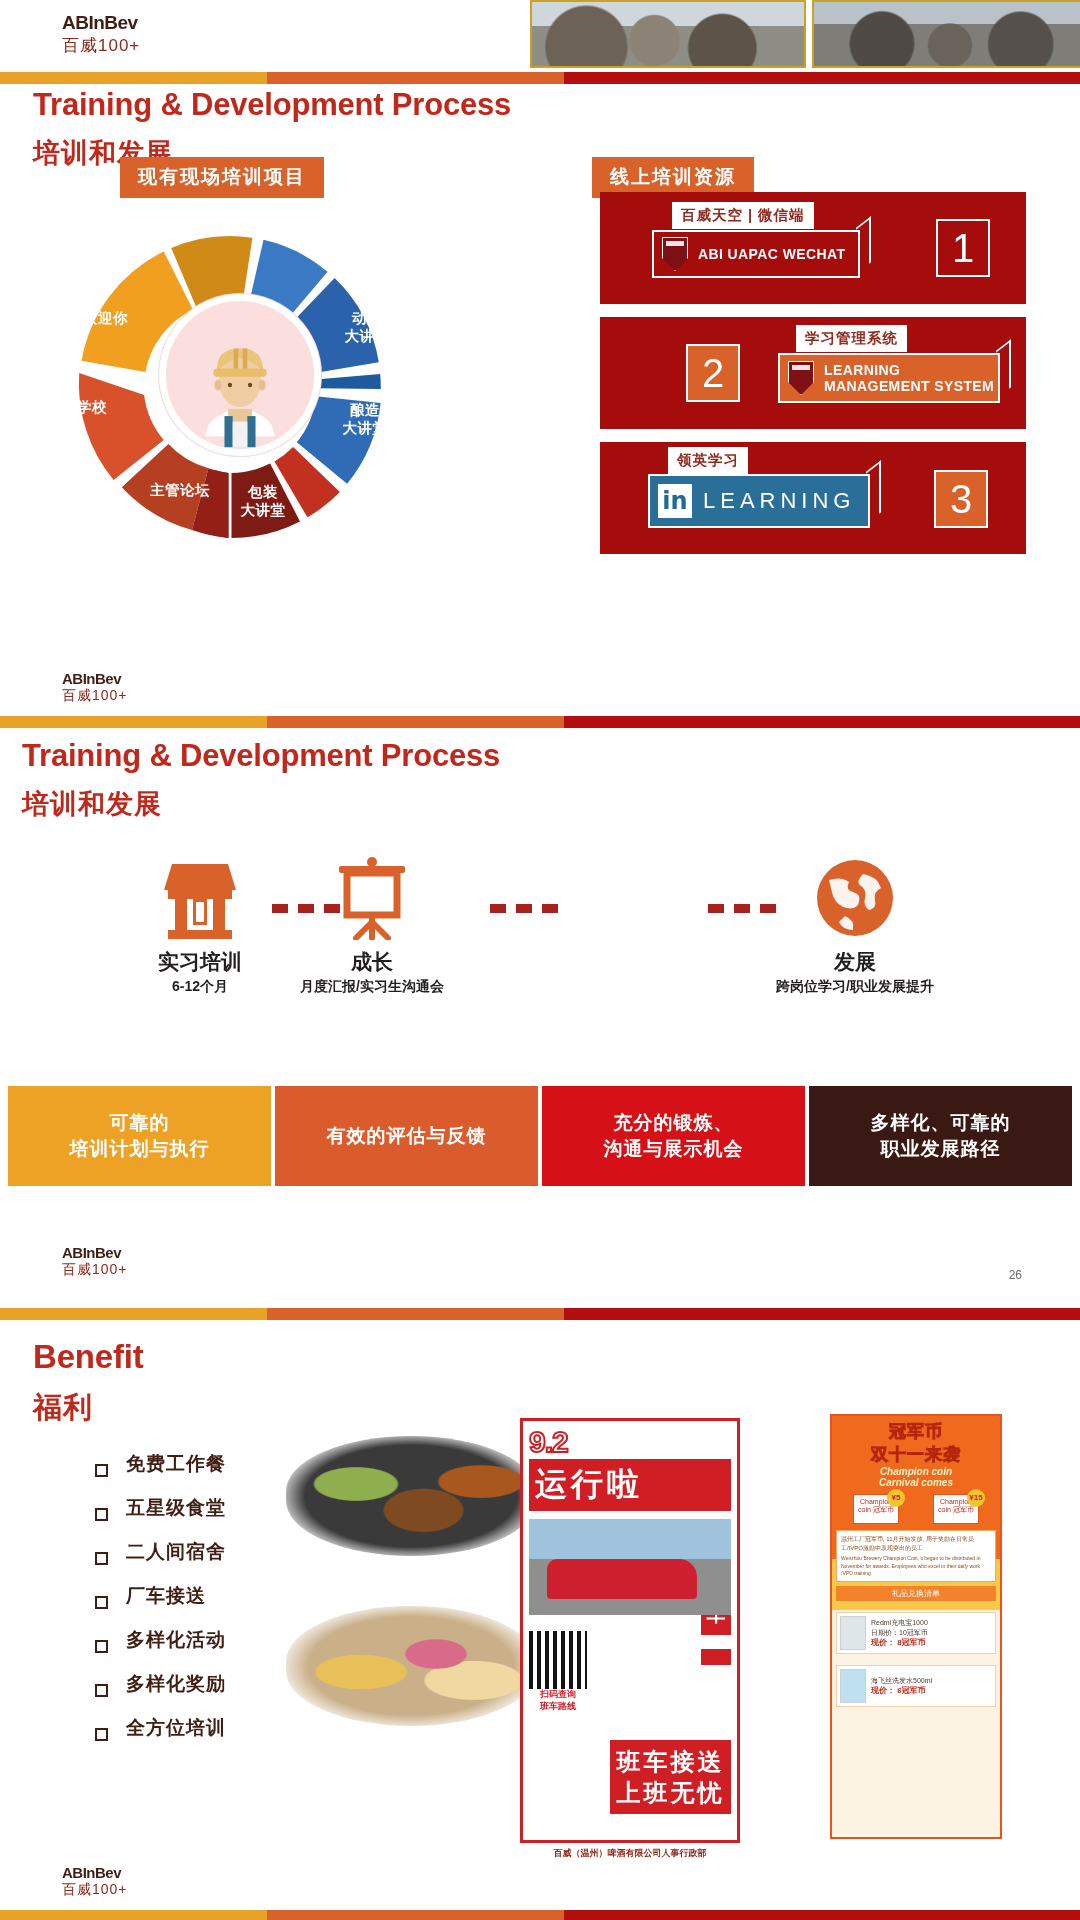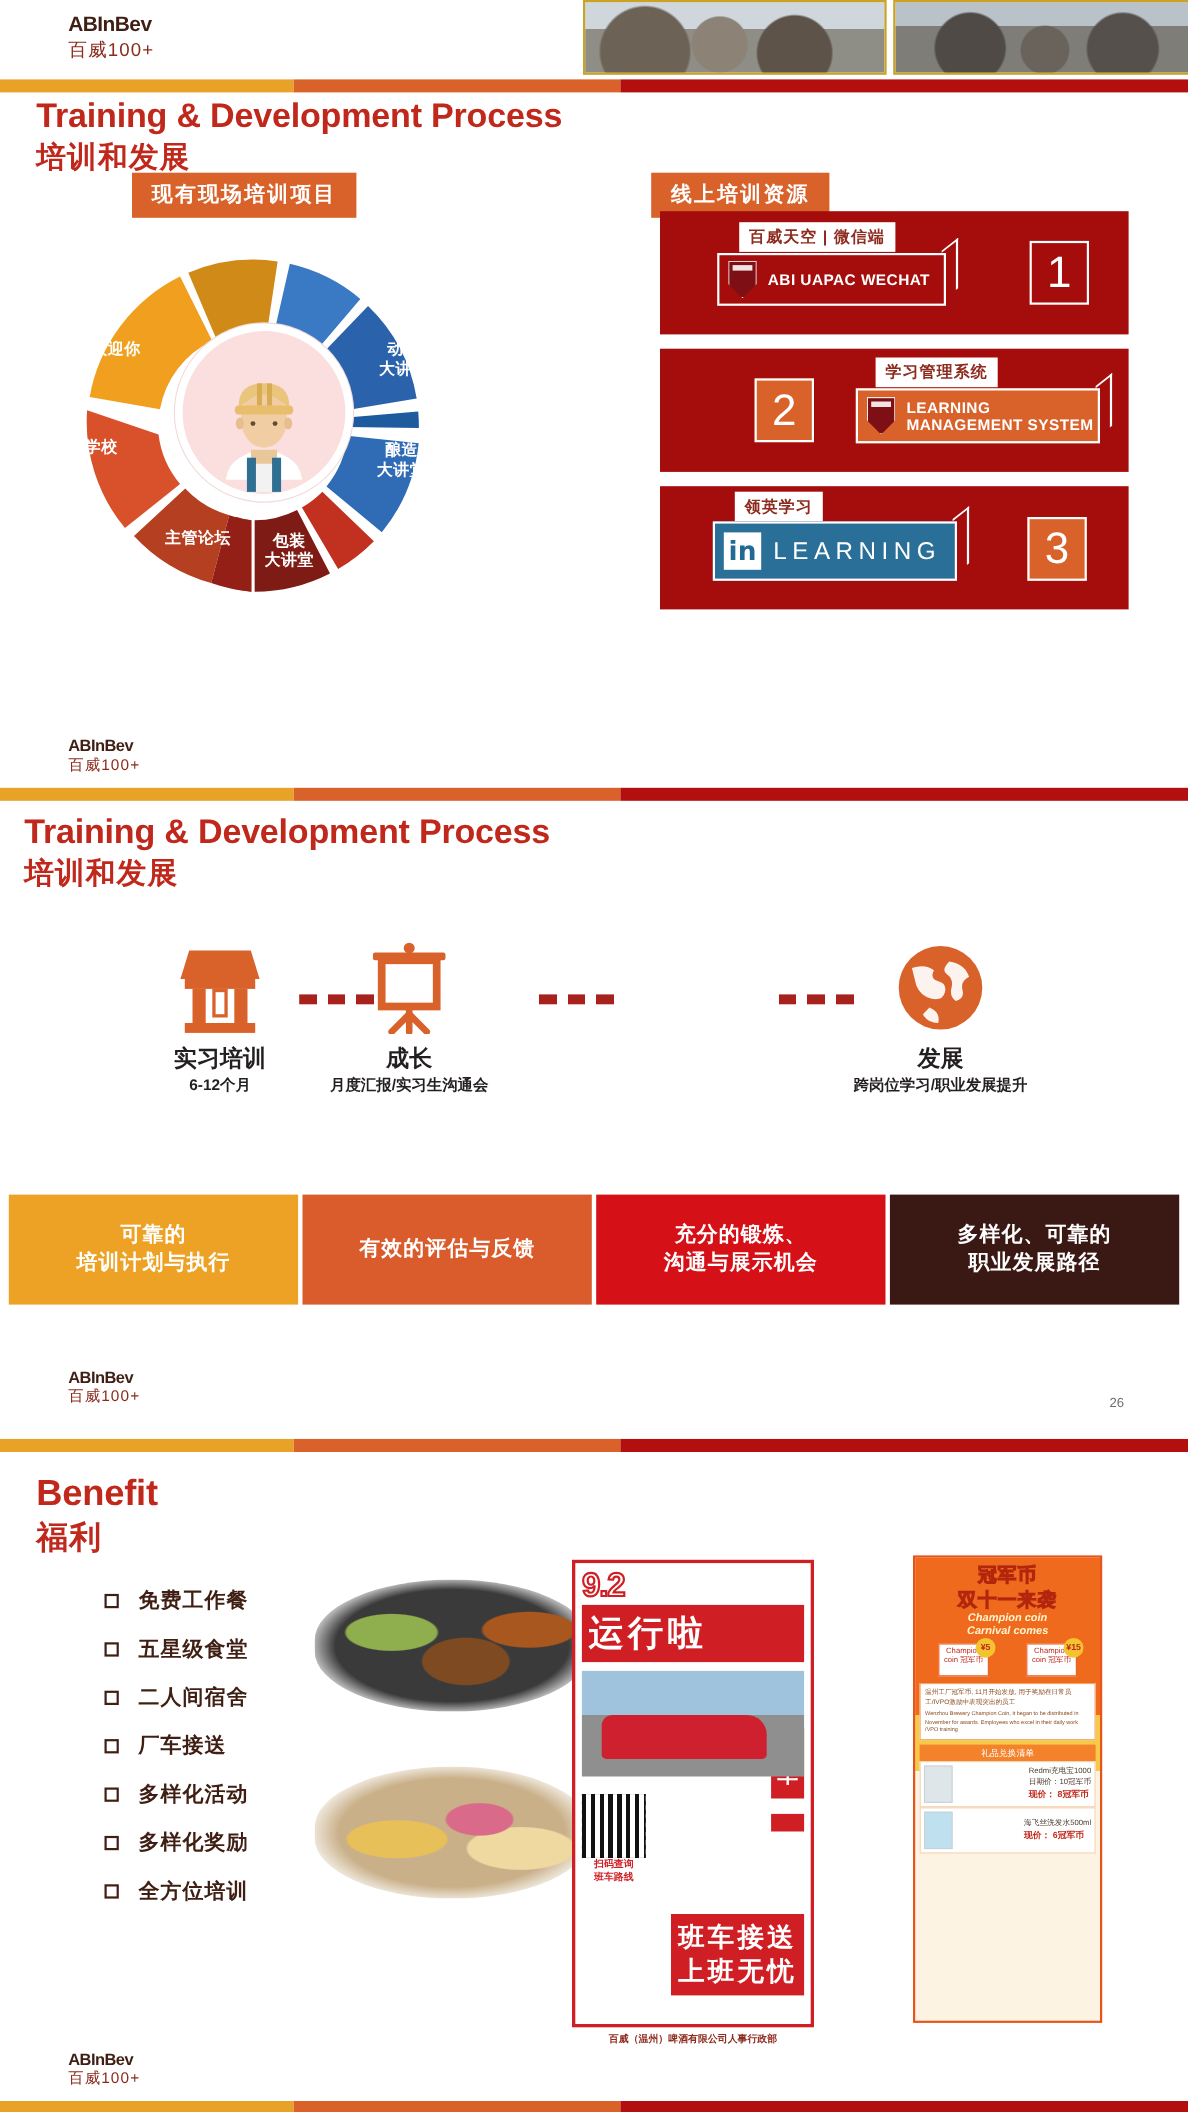--- a/index.html
+++ b/index.html
@@ -32,21 +32,21 @@
 
   
   .topbar{ position:absolute; left:0; width:1080px; height:12px; display:flex; }
   .topbar i{ display:block; height:100%; }
   .tb1{ width:24.7%; background:#e8a228; }
   .tb2{ width:27.5%; background:#d9622b; }
   .tb3{ width:47.8%; background:#b40f0f; }
 
   
   .h-en{ color:#c0281c; font-weight:bold; font-size:31px; letter-spacing:-0.2px; }
-  .h-cn{ color:#c0281c; font-weight:bold; font-size:27px; letter-spacing:1px; margin-top:2px;}
+  .h-cn{ color:#c0281c; font-weight:bold; font-size:27px; letter-spacing:1px; margin-top:12px;}
 
   .pill{ display:inline-block; background:#d9622b; color:#fff;
     font-size:19px; font-weight:bold; letter-spacing:2px; padding:7px 18px 8px; }
 
   
   #slide1{ top:72px; height:644px; }
   #s1-title{ position:absolute; left:33px; top:15px; }
   #s1-pill-left{ position:absolute; left:120px; top:85px; }
   #s1-pill-right{ position:absolute; left:592px; top:85px; }
 
@@ -99,21 +99,21 @@
   .bars{ position:absolute; left:8px; top:370px; width:1064px; height:100px; display:flex; gap:4px; }
   .bar{ flex:1; display:flex; align-items:center; justify-content:center; text-align:center;
     color:#fff; font-size:19px; font-weight:bold; line-height:1.35; letter-spacing:1px; }
   #s2-logo{ position:absolute; left:62px; top:528px; }
   #s2-page{ position:absolute; right:58px; top:552px; font-size:12px; color:#6e6e6e; }
 
   
   #slide3{ top:1308px; height:612px; }
   #s3-title{ position:absolute; left:33px; top:30px; }
   .benefits{ position:absolute; left:95px; top:125px; }
-  .bi{ display:flex; align-items:center; height:44px; }
+  .bi{ display:flex; align-items:flex-end; height:44px; }
   .bi .box{ width:13px; height:13px; border:2px solid #3f1f14; margin-right:18px; flex:none; }
   .bi .txt{ font-size:19px; font-weight:bold; color:#3f1f14; letter-spacing:1px; }
 
   .foodphoto{ position:absolute; border-radius:50%/46%; }
   #food1{ left:286px; top:128px; width:250px; height:120px;
     background:
       radial-gradient(ellipse at 28% 40%, #8fae4e 0 16%, transparent 17%),
       radial-gradient(ellipse at 55% 62%, #7d4a22 0 20%, transparent 21%),
       radial-gradient(ellipse at 78% 38%, #a8571f 0 15%, transparent 16%),
       radial-gradient(ellipse at 50% 50%, #3a3a3a 0 60%, #ffffff 78%);
@@ -158,21 +158,21 @@
   .pc-sub{ color:#fff4cf; font-size:10px; font-weight:bold; text-align:center; font-style:italic;}
   .pc-coins{ display:flex; justify-content:space-around; margin-top:6px; }
   .pc-coin{ width:46px; height:30px; background:#fff; border:1px solid #e8531a;
     color:#c0281c; font-size:7px; text-align:center; line-height:1.15; padding-top:3px; position:relative;}
   .pc-coin i{ position:absolute; right:-7px; top:-6px; width:18px; height:18px; border-radius:50%;
     background:#f4c430; color:#c0281c; font-size:8px; font-weight:bold; line-height:18px; font-style:normal;}
   .pc-body{ background:#fff; border:1px solid #f0a868; margin-top:6px; padding:4px;
     font-size:6px; color:#8a4b1f; line-height:1.45; }
   .pc-bar{ background:#f3822a; color:#fff; font-size:8px; text-align:center; padding:2px 0; margin-top:4px;}
   .pc-prod{ display:flex; align-items:center; background:#fff; border:1px solid #f3d0ab;
-    margin-top:0; padding:3px;justify-content:space-between; }
+    margin-top:11px; padding:3px; }
   .pc-prodimg{ width:26px; height:34px; background:#dfe6ea; border:1px solid #c9d2d8; flex:none; }
   .pc-prodtxt{ font-size:7px; color:#4a3b2f; margin-left:5px; line-height:1.4; }
   .pc-prodtxt b{ color:#c0281c; font-size:8px; }
 
   #s3-logo{ position:absolute; left:62px; top:556px; }
   .botbar{ position:absolute; left:0; bottom:0; width:1080px; height:10px; display:flex; }
 </style>
 </head>
 <body>
 

